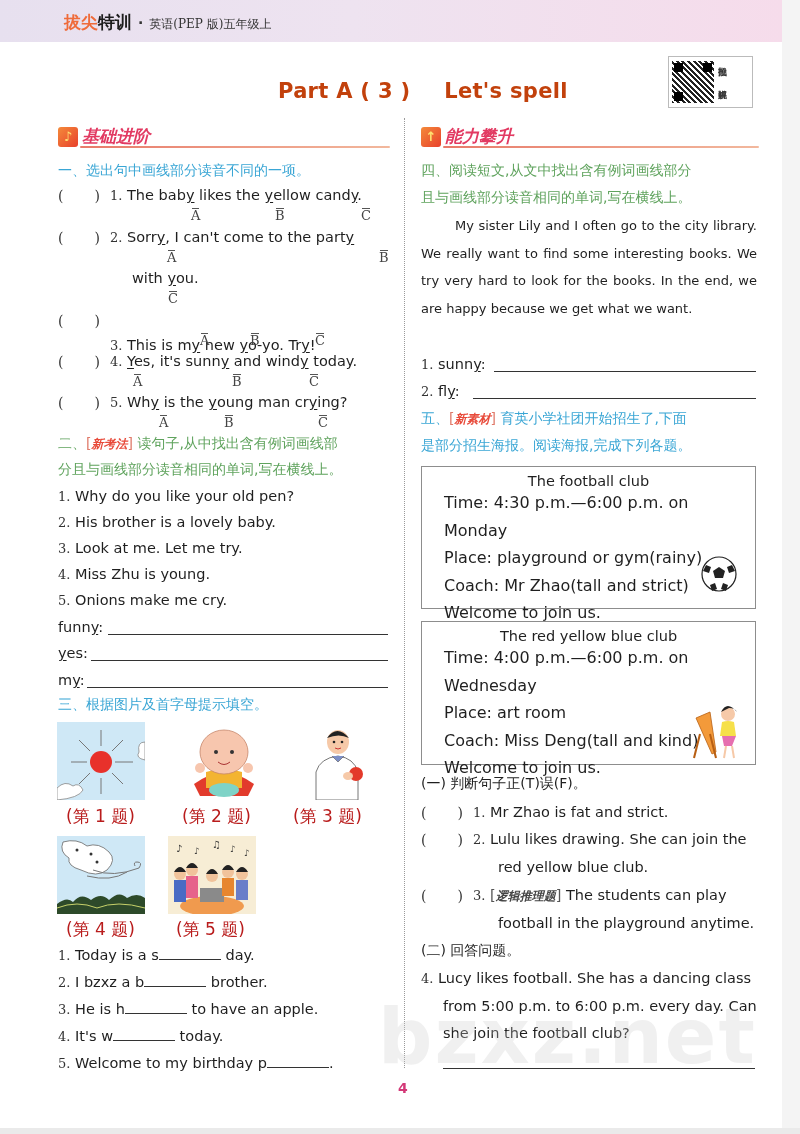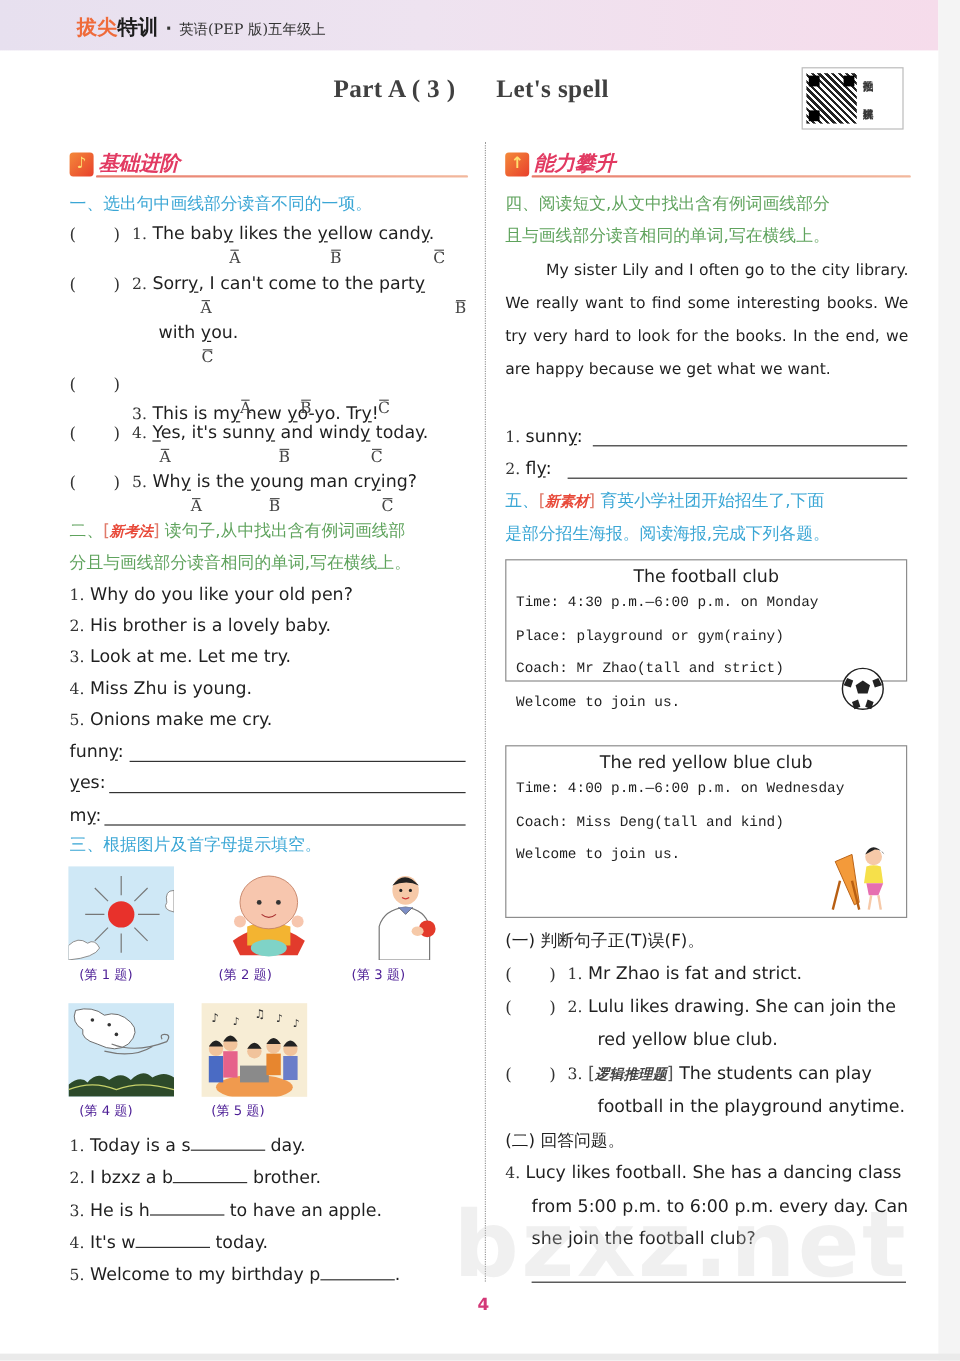--- a/index.html
+++ b/index.html
@@ -10,21 +10,21 @@
     background: linear-gradient(90deg, #e7e0ef 0%, #eee3f0 45%, #f6dceb 100%); }
   .top-band .series { position: absolute; left: 64px; top: 11px; font-size: 17px; font-weight: bold; }
   .series .brand1 { color: #ef6b3a; }
   .series .brand2 { color: #1d1d1d; }
   .series .dot { color: #333; margin: 0 6px; font-size: 14px; }
   .series .book { color: #333; font-family: "DejaVu Serif", serif; font-size: 12px; font-weight: normal; }
 
   .right-edge { position: absolute; right: 0; top: 0; width: 18px; height: 1134px; background: #f4f4f4; }
   .bottom-band { position: absolute; left: 0; bottom: 0; width: 800px; height: 6px; background: #eaeaea; }
 
-  .lesson-title { position: absolute; left: 278px; top: 62px; font-size: 21px; font-weight: bold; color: #404040; letter-spacing: 0.3px; font-family: Liberation Serif, serif; }
+  .lesson-title { position: absolute; left: 278px; top: 79px; font-size: 21px; font-weight: bold; color: #c2410c; letter-spacing: 0.3px; }
   .lesson-title .gap { display: inline-block; width: 34px; }
 
   .qr { position: absolute; left: 668px; top: 56px; width: 85px; height: 52px; border: 1px solid #bbb; background: #fff; display: flex; align-items: center; padding: 3px; gap: 3px; }
   .qr .code { width: 42px; height: 42px;
     background:
       linear-gradient(#000,#000) 2px 2px/9px 9px no-repeat,
       linear-gradient(#000,#000) 31px 2px/9px 9px no-repeat,
       linear-gradient(#000,#000) 2px 31px/9px 9px no-repeat,
       repeating-linear-gradient(45deg, #222 0 2px, #fff 2px 4px),
       #fff; }
@@ -47,25 +47,25 @@
   .t .num { font-family: "DejaVu Serif", serif; font-size: 13px; color: #333; }
   .paren { position: absolute; font-size: 14px; color: #333; font-family: "DejaVu Serif", serif; }
   .opt { position: absolute; font-family: "DejaVu Serif", serif; font-size: 13px; color: #444; }
   .opt::before { content: ""; position: absolute; left: 1px; right: 1px; top: 0; border-top: 1px solid #555; }
   u { text-decoration: underline; text-underline-offset: 2px; }
 
   .answer-line { position: absolute; border-bottom: 1px solid #333; height: 1px; }
   .blank { display: inline-block; border-bottom: 1px solid #333; width: 62px; height: 12px; vertical-align: baseline; }
 
   .pic { position: absolute; width: 88px; height: 78px; overflow: hidden; }
-  .cap { position: absolute; font-size: 11px; color: #4c1d95; white-space: nowrap; }
+  .cap { position: absolute; font-size: 17px; color: #b91c1c; white-space: nowrap; }
 
   .poster { position: absolute; left: 421px; border: 1px solid #8d8d8d; width: 335px; }
   .poster .ptitle { text-align: center; font-size: 14.5px; margin-top: 6px; }
-  .poster .pline { font-size: 12px; margin-left: 8px; line-height: 27.5px; font-family: Liberation Mono, monospace; }
+  .poster .pline { font-size: 16px; margin-left: 22px; line-height: 27.5px; }
 
   .para { position: absolute; left: 421px; top: 212px; width: 336px; font-size: 13px; line-height: 27.6px; text-align: justify; }
   .para .indent { display: inline-block; width: 34px; }
 
   .page-num { position: absolute; left: 398px; top: 1080px; font-size: 14px; font-weight: bold; color: #d33877; }
   .watermark { position: absolute; left: 378px; top: 992px; font-size: 76px; font-weight: bold; color: rgba(200,200,200,0.28); letter-spacing: 2px; pointer-events: none; }
 </style>
 </head>
 <body>
 
@@ -263,39 +263,40 @@
 <div class="t" style="left:421px; top:356px;"><span class="num">1.</span> sunn<u>y</u>:</div>
 <div class="answer-line" style="left:494px; top:371px; width:262px;"></div>
 <div class="t" style="left:421px; top:383px;"><span class="num">2.</span> fl<u>y</u>:</div>
 <div class="answer-line" style="left:473px; top:398px; width:283px;"></div>
 
 <div class="instr blue" style="left:421px; top:405px;">
   <span>五、</span><span class="bracket">[</span><span class="tag">新素材</span><span class="bracket">]</span> <span>育英小学社团开始招生了,下面</span>
 </div>
 <div class="instr blue" style="left:421px; top:432px;">是部分招生海报。阅读海报,完成下列各题。</div>
 
-<div class="poster" style="top:466px; height:102px;">
+<div class="poster" style="top:466px; height:143px;">
   <div class="ptitle">The football club</div>
   <div class="pline">Time: 4:30 p.m.—6:00 p.m. on Monday</div>
   <div class="pline">Place: playground or gym(rainy)</div>
   <div class="pline">Coach: Mr Zhao(tall and strict)</div>
   <div class="pline">Welcome to join us.</div>
   <svg style="position:absolute; left:278px; top:88px;" width="38" height="38" viewBox="0 0 38 38">
     <circle cx="19" cy="19" r="17" fill="#fff" stroke="#222" stroke-width="1.2"></circle>
     <polygon points="19,12 25,16 23,23 15,23 13,16" fill="#222"></polygon>
     <polygon points="6,10 11,12 9,18 3,16" fill="#222"></polygon>
     <polygon points="32,10 27,12 29,18 35,16" fill="#222"></polygon>
     <polygon points="10,30 15,28 17,34 12,36" fill="#222"></polygon>
     <polygon points="28,30 23,28 21,34 26,36" fill="#222"></polygon>
   </svg>
 </div>
 
 <div class="poster" style="top:621px; height:144px;">
   <div class="ptitle">The red yellow blue club</div>
   <div class="pline">Time: 4:00 p.m.—6:00 p.m. on Wednesday</div>
+  <div class="pline">Place: art room</div>
   <div class="pline">Coach: Miss Deng(tall and kind)</div>
   <div class="pline">Welcome to join us.</div>
   <svg style="position:absolute; left:270px; top:82px;" width="50" height="56" viewBox="0 0 50 56">
     <path d="M4 14 l14 -6 l6 40 l-4 2z" fill="#f39a3a" stroke="#b85f13" stroke-width="0.8"></path>
     <line x1="8" y1="30" x2="2" y2="54" stroke="#b85f13" stroke-width="2"></line>
     <line x1="18" y1="30" x2="24" y2="54" stroke="#b85f13" stroke-width="2"></line>
     <circle cx="36" cy="10" r="7" fill="#f6c9a8"></circle>
     <path d="M29 8 q6 -12 16 0 q-2 -4 -8 -4 z" fill="#222"></path>
     <path d="M30 18 q6 -2 12 0 l2 14 h-16z" fill="#f6e04a"></path>
     <path d="M30 32 h14 l-4 10 h-8z" fill="#e66fb0"></path>

